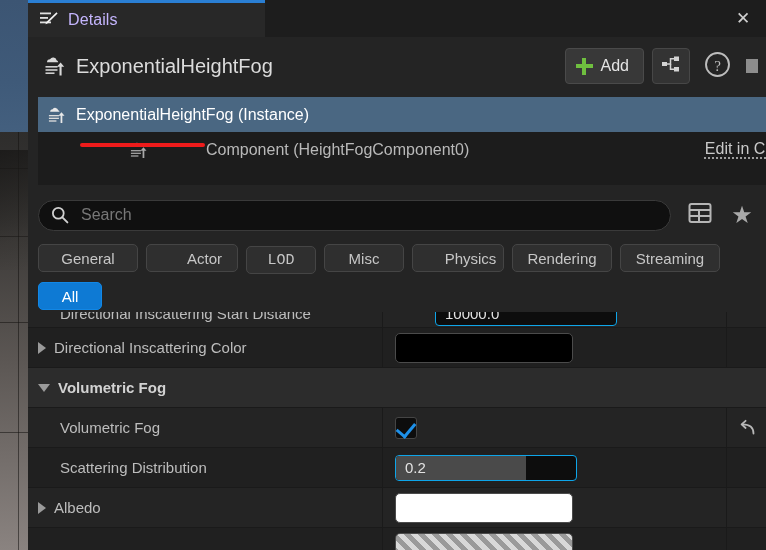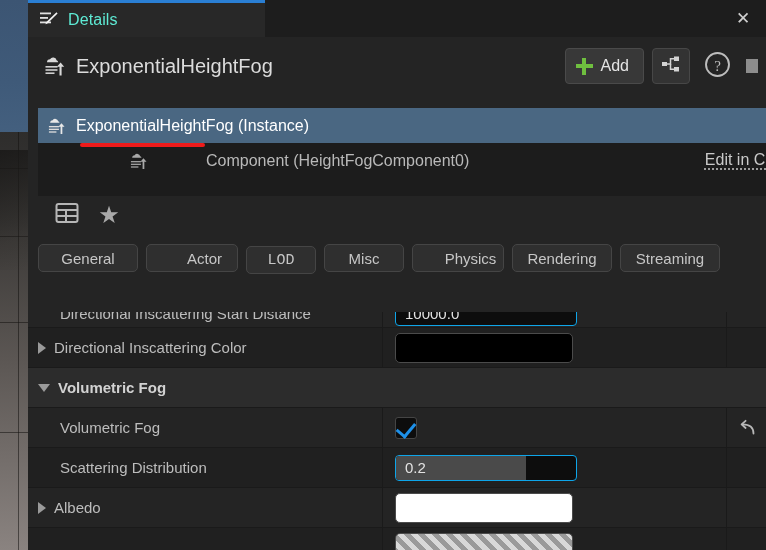--- a/index.html
+++ b/index.html
@@ -73,21 +73,21 @@
     padding-left: 12px;
     cursor: pointer;
   }
   #tab-details .tab-icon {
     width: 18px; height: 18px;
     flex: 0 0 18px;
     margin-right: 10px;
     position: relative;
   }
   #tab-details .tab-label {
-    color: #5eead4;
+    color: #c4b5fd;
     font-size: 16px;
     letter-spacing: 0.1px;
     text-align: center;
   }
   #tab-close {
     position: absolute;
     right: 14px; top: 9px;
     width: 18px; height: 18px;
     color: #cfcfcf;
     font-size: 17px;
@@ -174,21 +174,20 @@
   }
 
   
   #outliner {
     position: absolute;
     left: 10px; top: 97px;
     width: 728px;
     height: 88px;
     background: #1c1c1c;
     overflow: hidden;
-    margin-top: 11px;
   }
   .olrow {
     height: 35px;
     display: flex;
     align-items: center;
     cursor: pointer;
     position: relative;
   }
   #olrow-instance {
     background: #4a6782;
@@ -327,20 +326,21 @@
     position: relative;
     height: 40px;
     display: flex;
     align-items: center;
     border-bottom: 1px solid #1a1a1a;
     box-sizing: border-box;
   }
   .prow.clipped-top {
     height: 28px;
     margin-top: -12px;
+    gap: 40px;
   }
   .prow .name-cell {
     width: 355px;
     flex: 0 0 355px;
     height: 100%;
     display: flex;
     align-items: center;
     border-right: 1px solid #1a1a1a;
     box-sizing: border-box;
     position: relative;
@@ -560,38 +560,48 @@
           <rect x="3.5" y="18.4" width="9" height="1.6" fill="#9e9e9e"></rect>
           <path d="M17.5 21.5 V12.8 l-2.6 0 L18.6 8.6 L22.2 12.8 l-2.6 0 V21.5 Z" fill="#a8a8a8"></path>
         </svg>
       </span>
       <span class="ol-label">Component (HeightFogComponent0)</span>
       <span id="edit-cpp">Edit in C++</span>
     </div>
   </div>
 
   <div id="searchrow">
+    <div id="search-box">
+      <span id="search-icon">
+        <svg width="18" height="18" viewBox="0 0 18 18">
+          <circle cx="7.3" cy="7.3" r="5.4" stroke="#d0d0d0" stroke-width="1.8" fill="none"></circle>
+          <line x1="11.4" y1="11.4" x2="16.4" y2="16.4" stroke="#d0d0d0" stroke-width="1.9" stroke-linecap="round"></line>
+        </svg>
+      </span>
+      <input id="search-input" type="text" placeholder="Search" style="">
+    </div>
     <div id="btn-table-view">
       <span>
         <svg width="24" height="22" viewBox="0 0 24 22">
           <rect x="1.5" y="2" width="21" height="18" rx="2" stroke="#b6b6b6" stroke-width="2" fill="none"></rect>
           <line x1="1.5" y1="8" x2="22.5" y2="8" stroke="#b6b6b6" stroke-width="2"></line>
           <line x1="1.5" y1="14" x2="22.5" y2="14" stroke="#b6b6b6" stroke-width="2"></line>
           <line x1="11" y1="8" x2="11" y2="20" stroke="#b6b6b6" stroke-width="2"></line>
         </svg>
       </span>
     </div>
     <div id="btn-favorite">
       <span>★</span>
     </div>
   </div>
 
   <div id="filters">
     <div class="chip w100">General</div><div class="chip w92">Actor</div><div class="chip w70">LOD</div><div class="chip w80">Misc</div><div class="chip w92">Physics</div><div class="chip w100">Rendering</div><div class="chip w100">Streaming</div>
   </div>
+  <div id="chip-all">All</div>
 
   <div id="proplist">
 
     <div class="prow clipped-top row-alt">
       <div class="name-cell indent-1">
         <span class="prop-label">Directional Inscattering Start Distance</span>
       </div>
       <div class="val-cell">
         <div class="num-field" style="height:24px;">
           <span class="num-text">10000.0</span>

